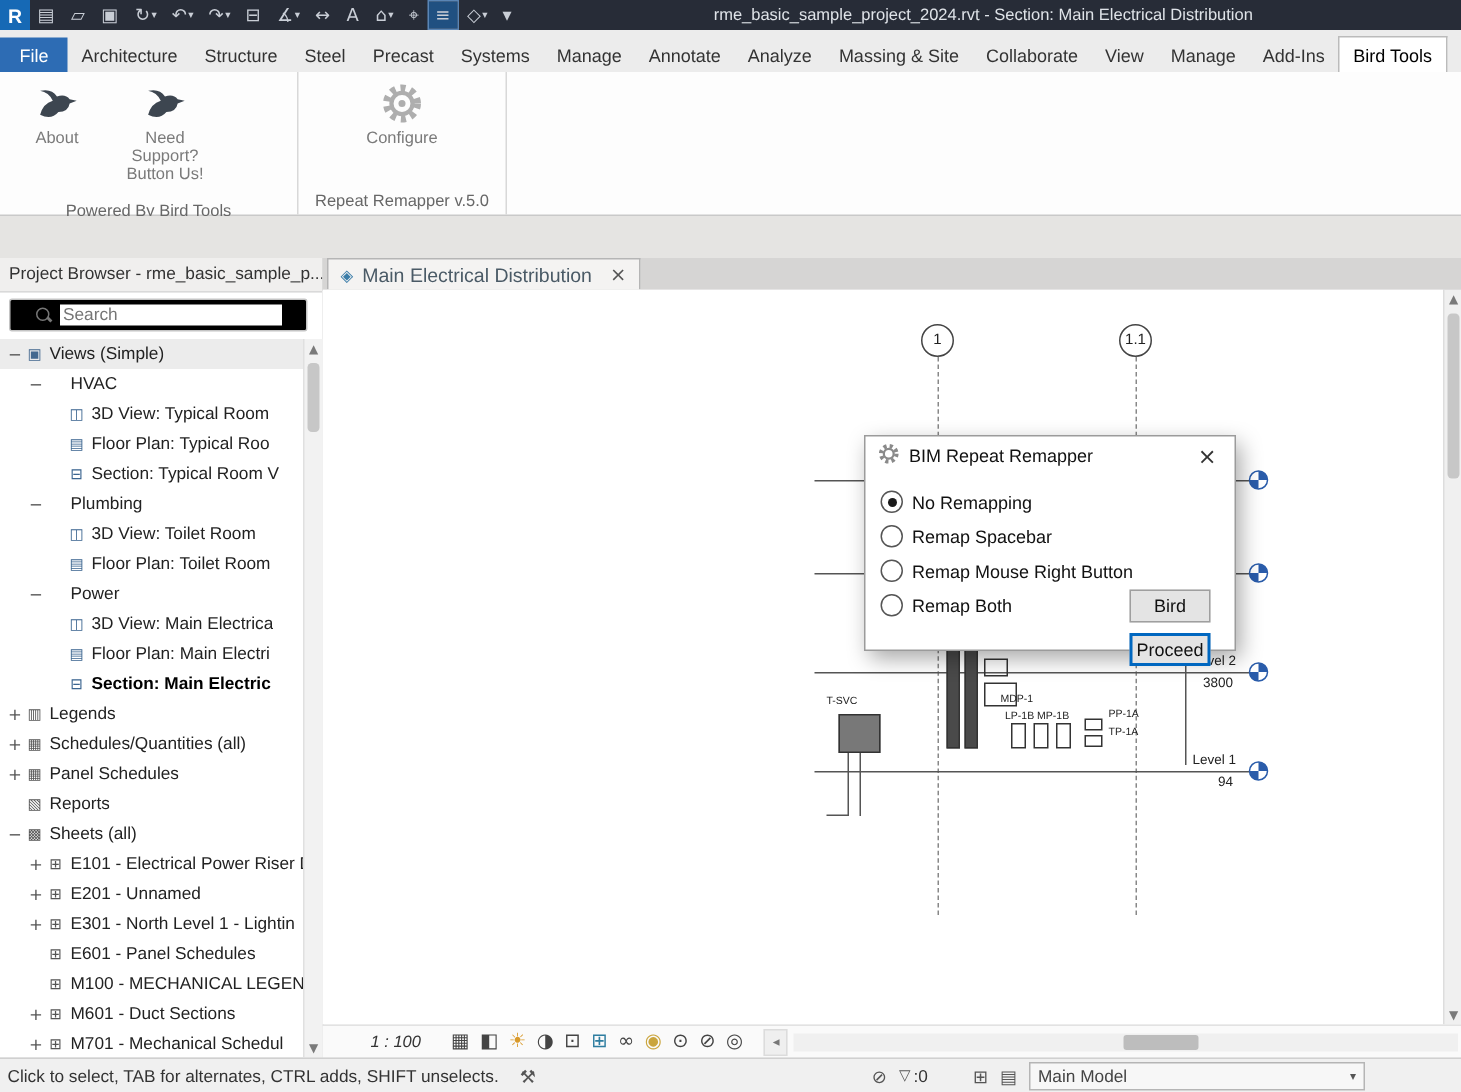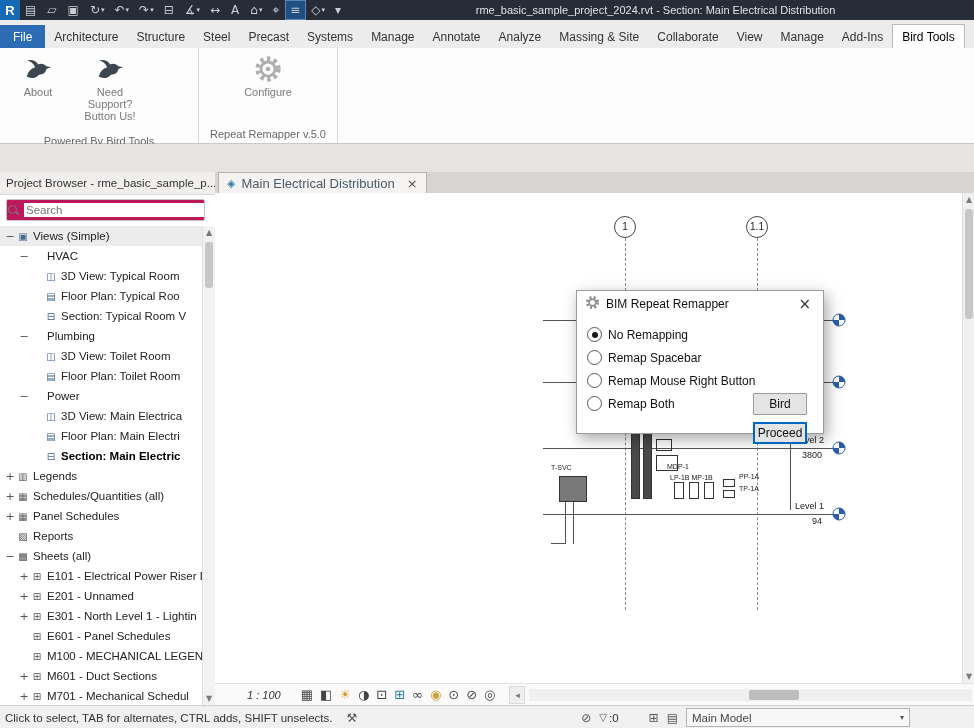--- a/index.html
+++ b/index.html
@@ -40,21 +40,21 @@
   
   #gapbar{position:absolute;left:0;top:144px;width:974px;height:28px;background:#e5e4e2;
           border-bottom:1px solid #cfcfcf;}
 
   
   #browser{position:absolute;left:0;top:172px;width:215px;height:533px;background:#fff;
            border-right:1px solid #b9b9b9;overflow:hidden;}
   #browser-header{height:22px;background:#f0efee;border-bottom:1px solid #d9d9d9;
                   font-size:11.5px;color:#333;line-height:22px;padding-left:6px;white-space:nowrap;overflow:hidden;}
   #search-box{margin:4px 10px 4px 6px;height:20px;border:1px solid #c4c4c4;border-radius:2px;
-              background:#be185d;display:flex;align-items:center;padding:0 0;}
+              background:#000000;display:flex;align-items:center;padding:0 16px;}
   #search-box input{border:none;outline:none;flex:1;font-size:11.5px;font-family:"Liberation Sans",sans-serif;color:#444;min-width:0;}
   .mag{position:relative;width:12px;height:12px;margin-right:5px;flex:0 0 auto;}
   .mag::before{content:"";position:absolute;left:1px;top:1px;width:7px;height:7px;border:1.4px solid #777;border-radius:50%;}
   .mag::after{content:"";position:absolute;left:8px;top:8px;width:4px;height:1.6px;background:#777;transform:rotate(45deg);}
   #tree{position:absolute;left:0;top:54px;bottom:0;right:12px;overflow:hidden;}
   .tree-row{height:20px;display:flex;align-items:center;white-space:nowrap;overflow:hidden;font-size:11.5px;}
   .tree-row.shaded{background:#ececec;}
   .tree-row.selected .tree-label{font-weight:bold;color:#000;}
   .expander{width:12px;text-align:center;color:#555;font-size:11px;flex:0 0 auto;}
   .tree-icon{width:14px;text-align:center;font-size:10px;flex:0 0 auto;margin-right:3px;}

